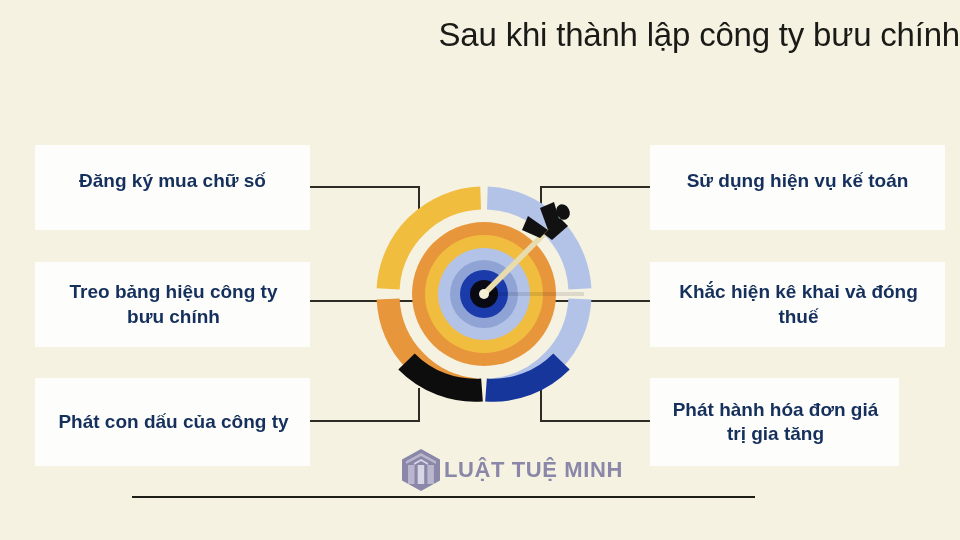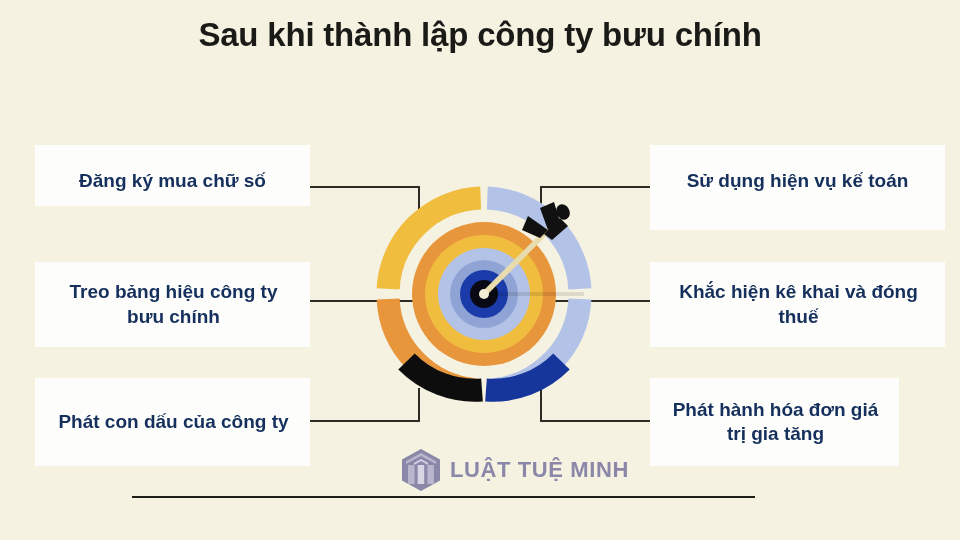--- a/index.html
+++ b/index.html
@@ -24,26 +24,27 @@
   
   #title-block {
     position: absolute;
     left: 0;
     top: 14px;
     width: 960px;
     text-align: center;
   }
   .title-line {
     font-family: "Liberation Sans", sans-serif;
-    font-weight: bold;
+    font-weight: normal;
     font-size: 33px;
     line-height: 1.28;
     color: #1a1a16;
     letter-spacing: -0.2px;
     white-space: nowrap;
+    text-align: right;
   }
 
   
   .callout {
     position: absolute;
     background: #fdfdfb;
     box-sizing: border-box;
     display: flex;
     justify-content: center;
     padding: 0 12px;
@@ -60,21 +61,21 @@
   }
   .callout.align-mid {
     align-items: center;
     padding-left: 14px;
   }
   .callout-text {
     display: block;
     width: 100%;
   }
 
-  .box-l1 { left: 35px;  top: 145px; width: 275px; height: 61px; }
+  .box-l1 { left: 35px;  top: 145px; width: 275px; height: 85px; }
   .box-l2 { left: 35px;  top: 262px; width: 275px; height: 85px; }
   .box-l3 { left: 35px;  top: 378px; width: 275px; height: 88px; }
   .box-r1 { left: 650px; top: 145px; width: 295px; height: 85px; }
   .box-r2 { left: 650px; top: 262px; width: 295px; height: 85px; }
   .box-r3 { left: 650px; top: 378px; width: 249px; height: 88px; }
 
   
   .conn {
     position: absolute;
     background: #2c2c24;
@@ -111,21 +112,21 @@
   #target-wheel svg { display: block; }
 
   
   #logo-block {
     position: absolute;
     left: 398px;
     top: 447px;
     height: 46px;
     display: flex;
     align-items: center;
-    gap: 6px;
+    gap: 0;
   }
   #logo-mark { width: 46px; height: 46px; display: block; }
   #logo-text {
     font-family: "Liberation Sans", sans-serif;
     font-weight: bold;
     font-size: 22px;
     letter-spacing: 0.6px;
     color: #8a87a8;
     white-space: nowrap;
   }

